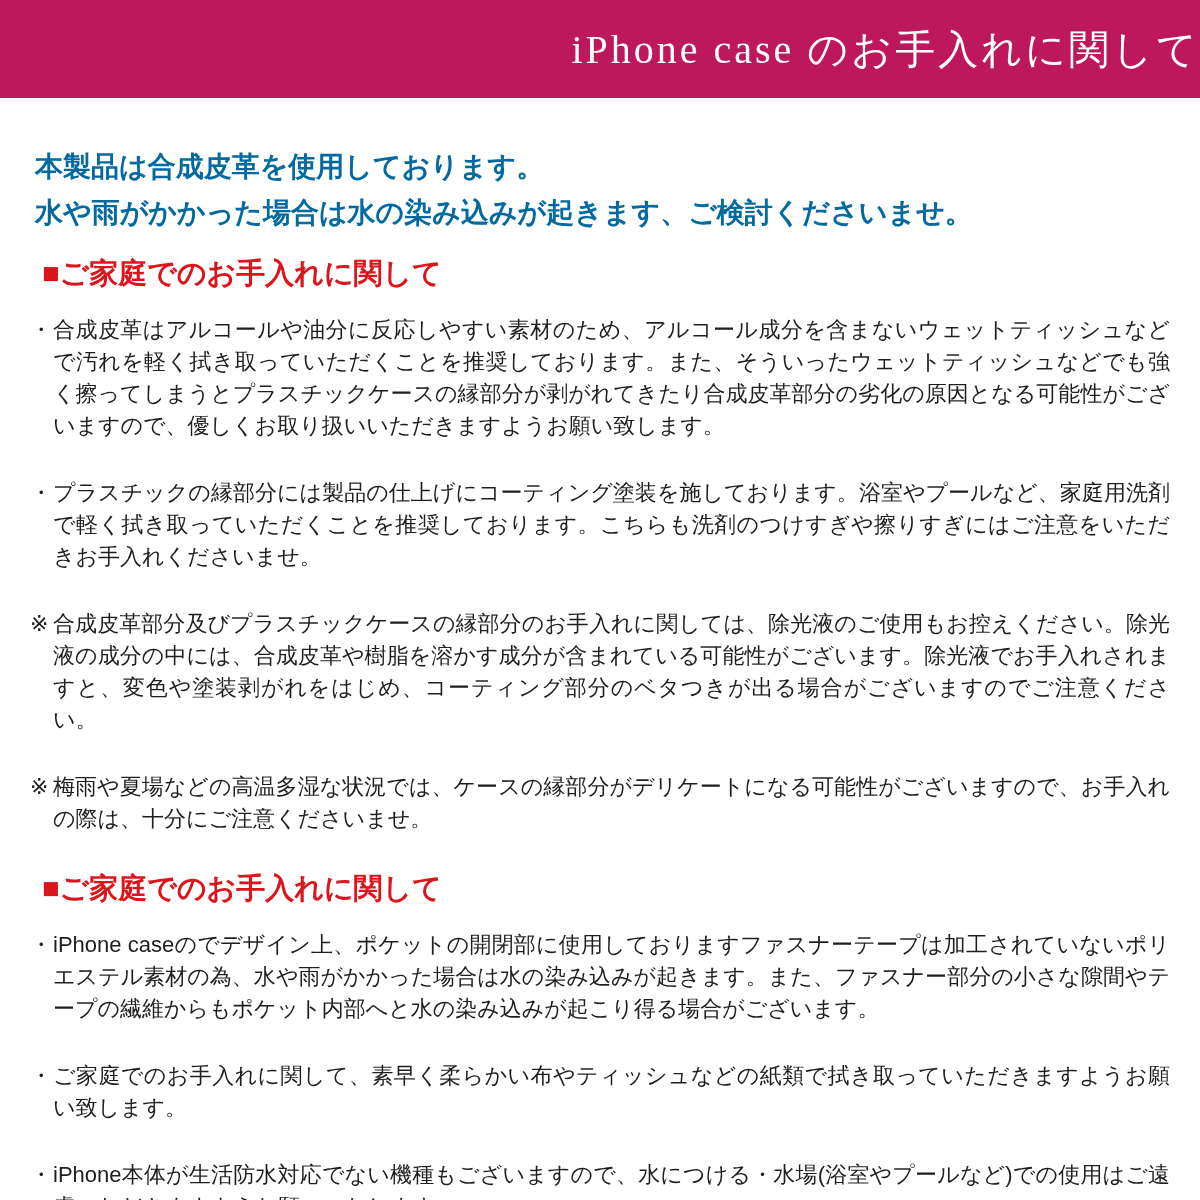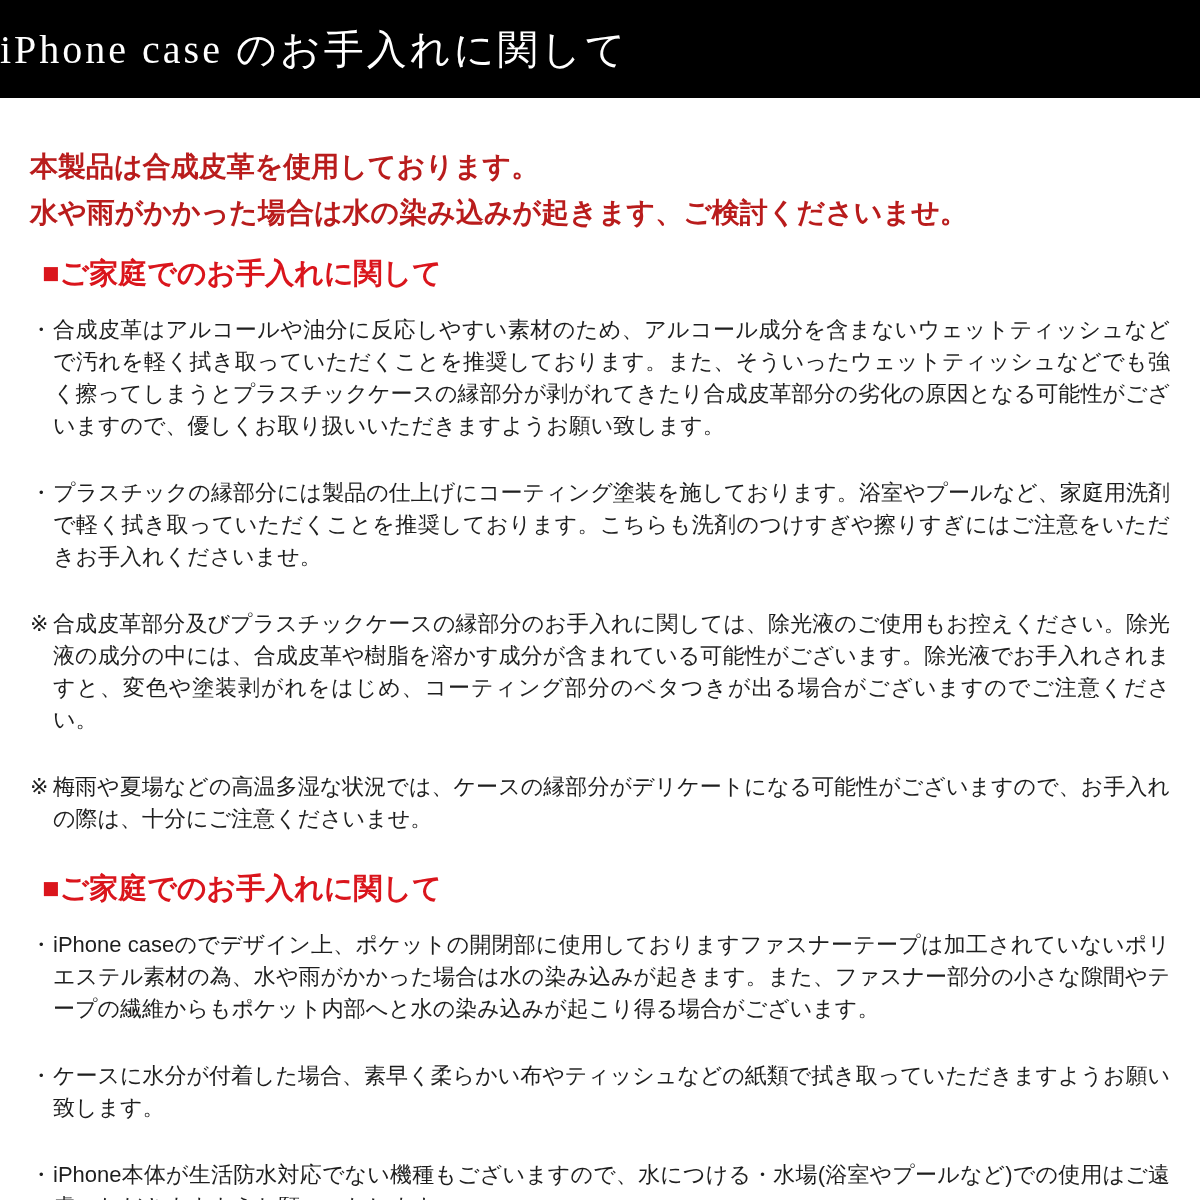--- a/index.html
+++ b/index.html
@@ -10,39 +10,40 @@
   body {
     width: 1200px;
     height: 1200px;
     font-family: "Liberation Sans", "DejaVu Sans", sans-serif;
     color: #1e1e1e;
     overflow: hidden;
   }
   .banner {
     width: 100%;
     height: 98px;
-    background: #000000;
+    background: #be185d;
     display: flex;
     align-items: center;
-    justify-content: flex-start;
+    justify-content: flex-end;
   }
   .banner-title {
     font-family: "Liberation Serif", "DejaVu Serif", serif;
     font-size: 40px;
     font-weight: 400;
     color: #ffffff;
     letter-spacing: 3px;
     white-space: nowrap;
   }
   .content {
     padding: 0 30px;
   }
   .intro {
     margin-top: 46px;
-    color: #b91c1c;
+    margin-left: 5px;
+    color: #0369a1;
     font-weight: bold;
     font-size: 28px;
     line-height: 46px;
   }
   .intro-line {
     white-space: nowrap;
   }
   .section-heading {
     margin-left: 12px;
     color: #da151c;
@@ -120,21 +121,21 @@
       <h2 class="section-heading">■ご家庭でのお手入れに関して</h2>
       <div class="items">
 
         <div class="item">
           <span class="marker">・</span>
           <div class="text">iPhone caseのでデザイン上、ポケットの開閉部に使用しておりますファスナーテープは加工されていないポリエステル素材の為、水や雨がかかった場合は水の染み込みが起きます。また、ファスナー部分の小さな隙間やテープの繊維からもポケット内部へと水の染み込みが起こり得る場合がございます。</div>
         </div>
 
         <div class="item">
           <span class="marker">・</span>
-          <div class="text">ケースに水分が付着した場合、素早く柔らかい布やティッシュなどの紙類で拭き取っていただきますようお願い致します。</div>
+          <div class="text">ご家庭でのお手入れに関して、素早く柔らかい布やティッシュなどの紙類で拭き取っていただきますようお願い致します。</div>
         </div>
 
         <div class="item">
           <span class="marker">・</span>
           <div class="text">iPhone本体が生活防水対応でない機種もございますので、水につける・水場(浴室やプールなど)での使用はご遠慮いただきますようお願いいたします。
 （iPhoneの画面側及びカメラ部分にはカバーがついていないことから水漏れの原因に繋がる可能性がございます。）</div>
         </div>
 
       </div>
     </section>

